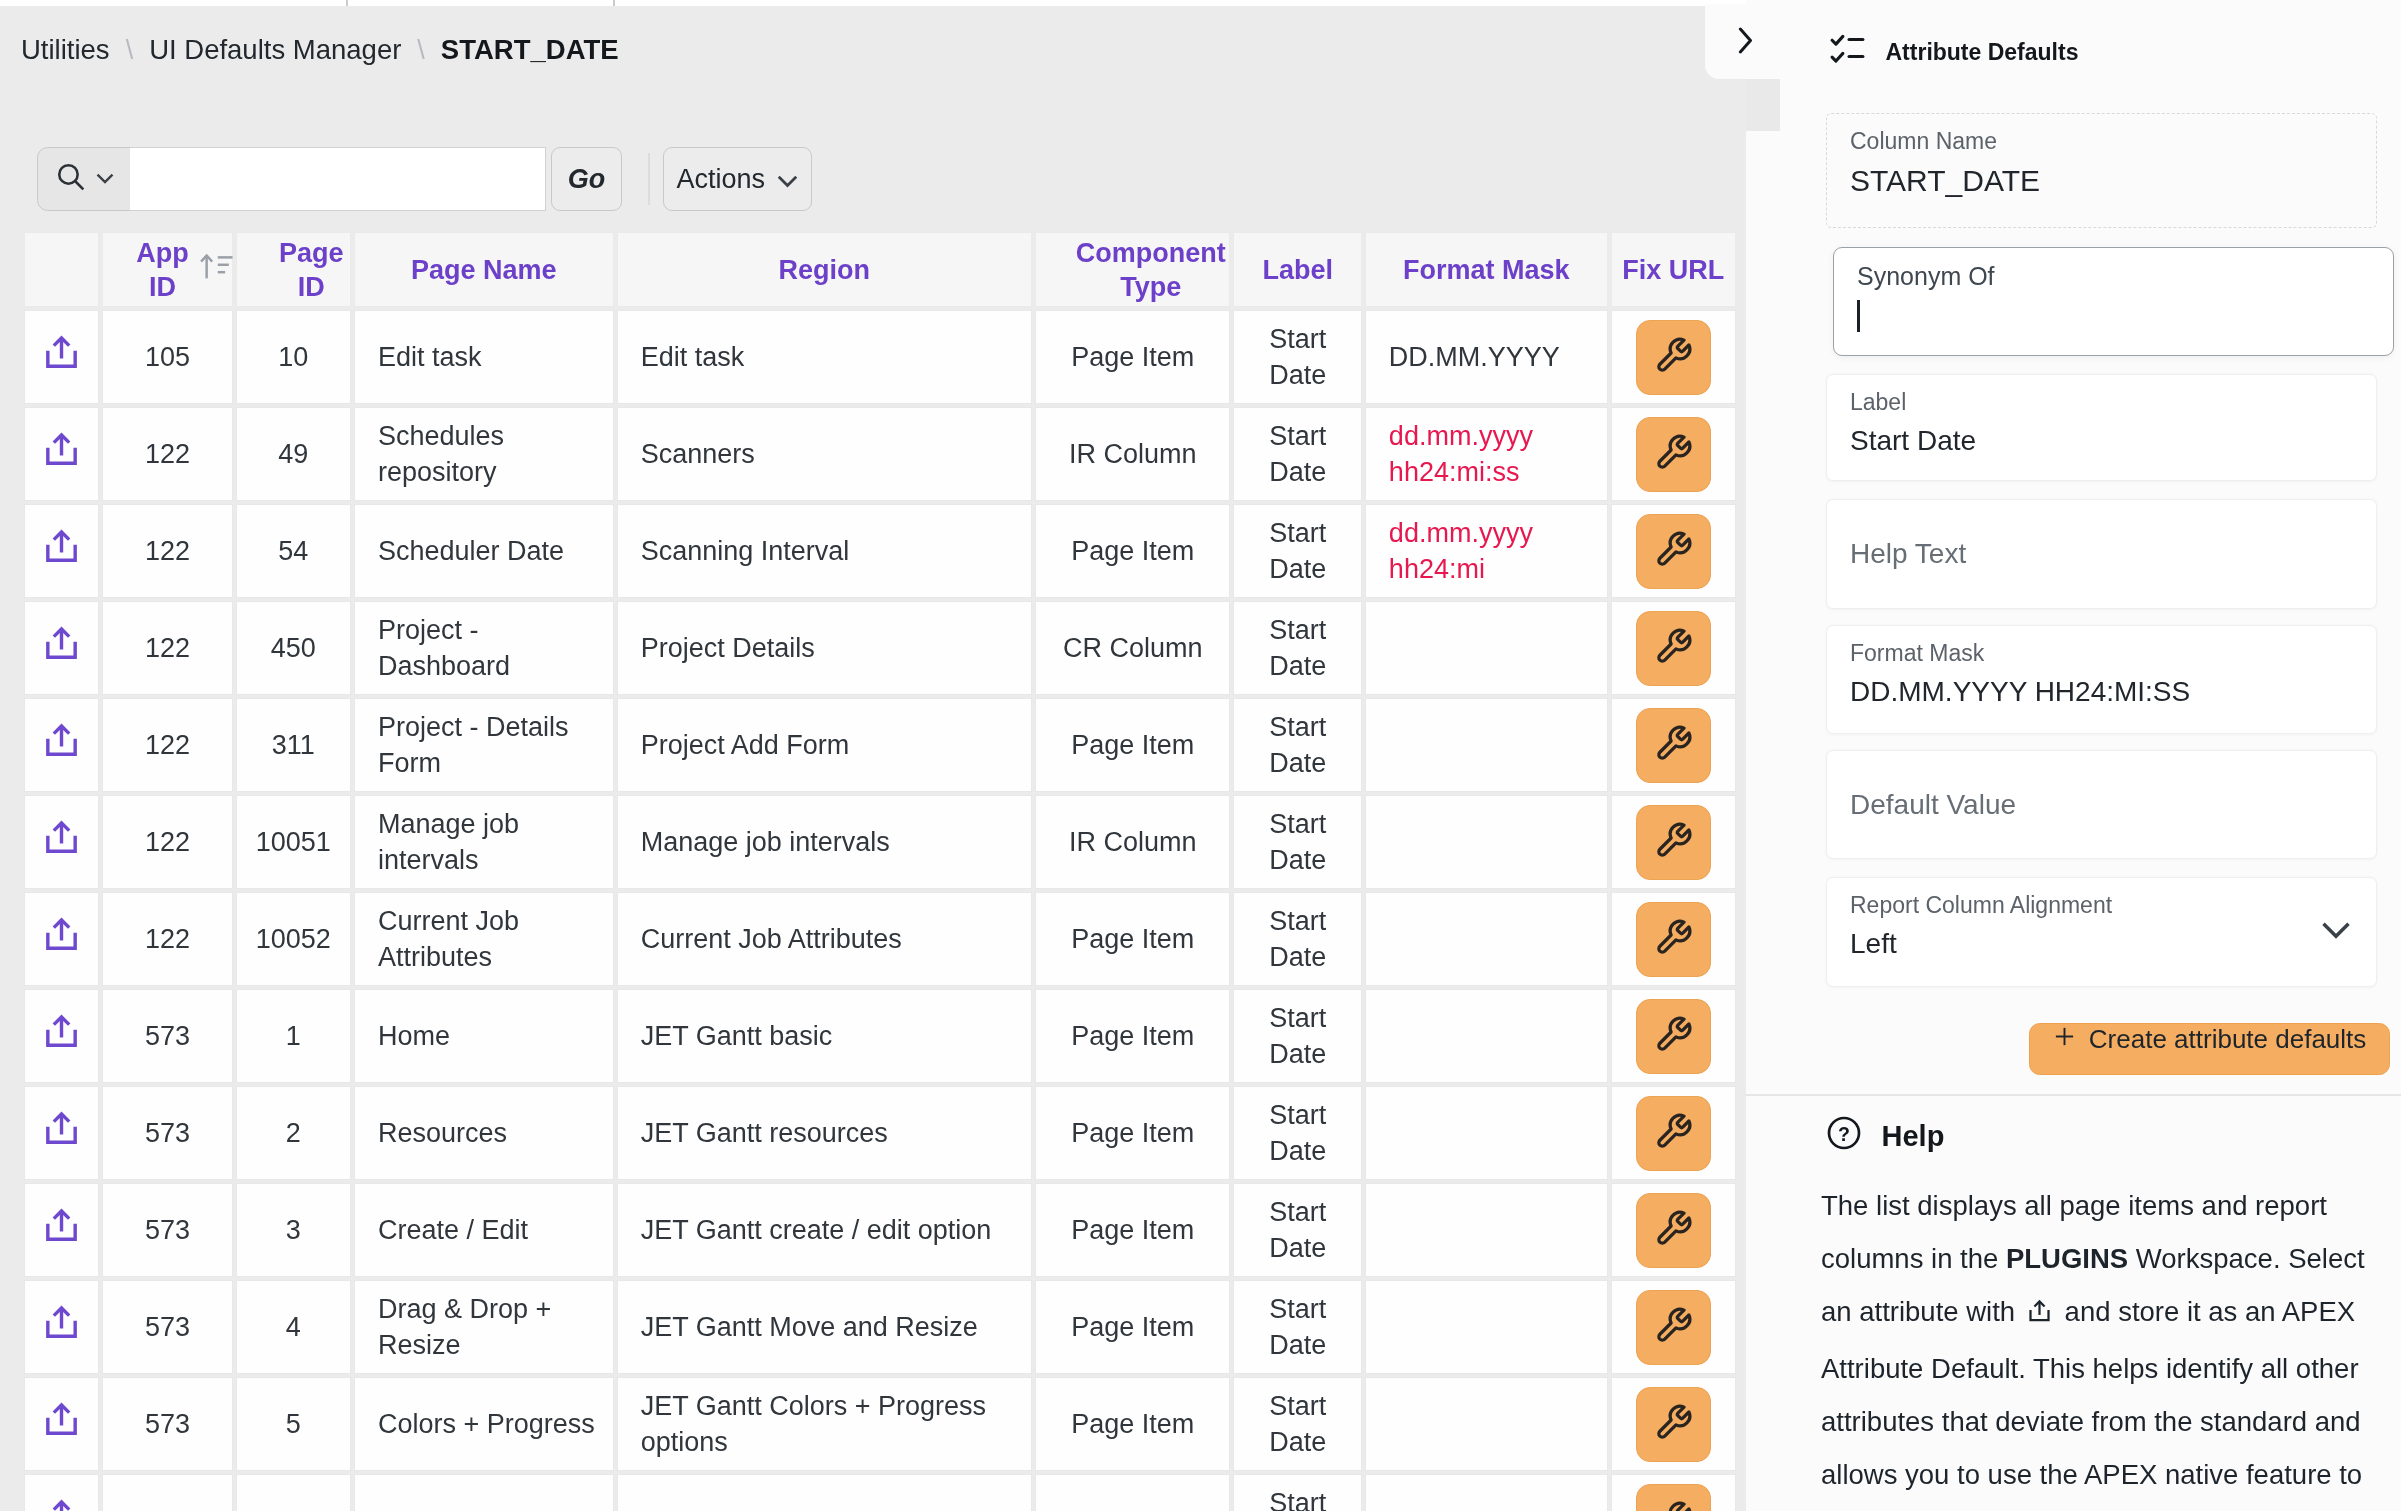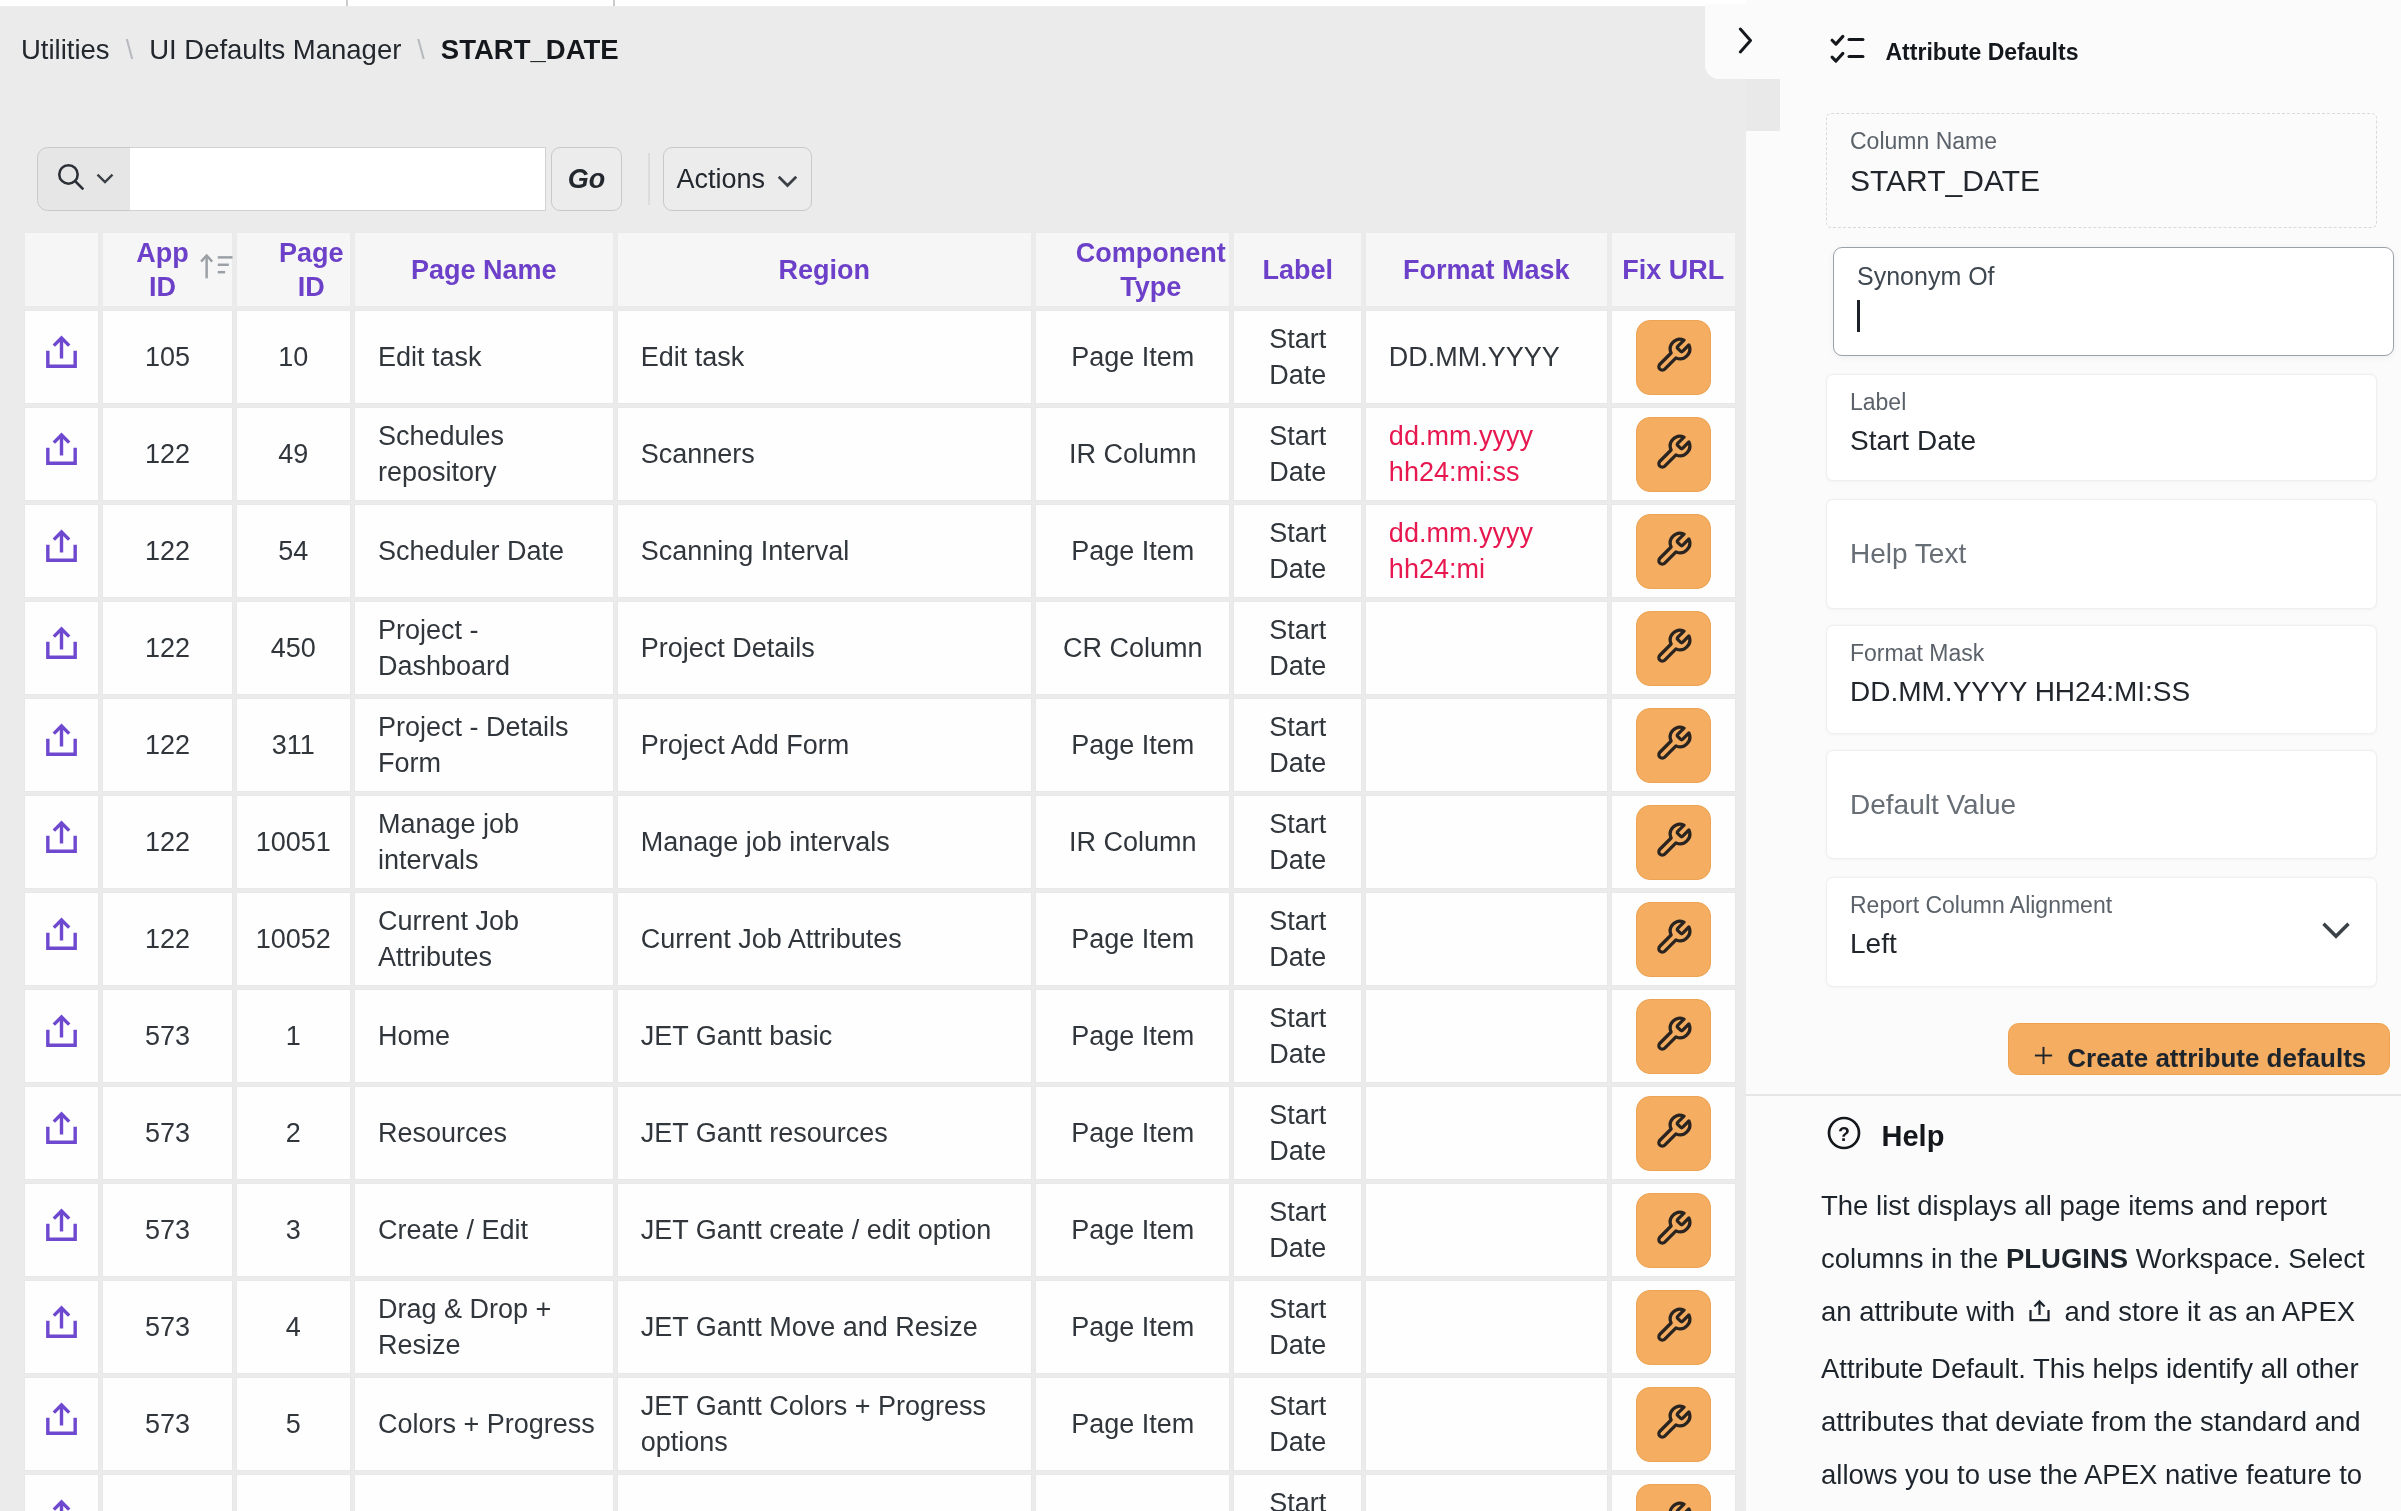--- a/index.html
+++ b/index.html
@@ -79,22 +79,22 @@
   #card-colname{top:113px;height:115px;}
   #card-synonym{top:247px;height:109px;}
   #card-label{top:374px;height:107px;}
   #card-helptext{top:499px;height:110px;}
   #card-format{top:625px;height:109px;}
   #card-default{top:750px;height:109px;}
   #card-align{top:877px;height:110px;}
   .select-chevron{position:absolute;right:25px;top:43px;}
   .create-btn{position:absolute;right:10.7px;top:1023px;height:52px;padding:0 23px;
     background:var(--button_orange);border:0.9px solid #eea24f;border-radius:10.7px;
-    display:flex;align-items:flex-end;gap:12.4px;font-size:26px;color:#1d242b;
-    font-family:"Liberation Sans",sans-serif;cursor:pointer;font-weight:bold;}
+    display:flex;align-items:flex-start;gap:12.4px;font-size:26px;color:#1d242b;
+    font-family:"Liberation Sans",sans-serif;cursor:pointer;}
   .panel-divider{position:absolute;left:0;top:1094px;width:100%;height:1.8px;background:#e6e6e7;}
   .help-header{position:absolute;left:80px;top:1117px;height:39px;display:flex;align-items:center;gap:19.5px;
     font-size:29px;font-weight:700;color:#14181d;}
   .help-body{position:absolute;left:75px;top:1179px;width:558px;
     font-size:27.5px;line-height:53px;color:#1d242b;}
   .help-body b{font-weight:700;}
   .inline-icon{vertical-align:-4.4px;margin:0 3.6px;}
 </style>
 </head>
 <body>

